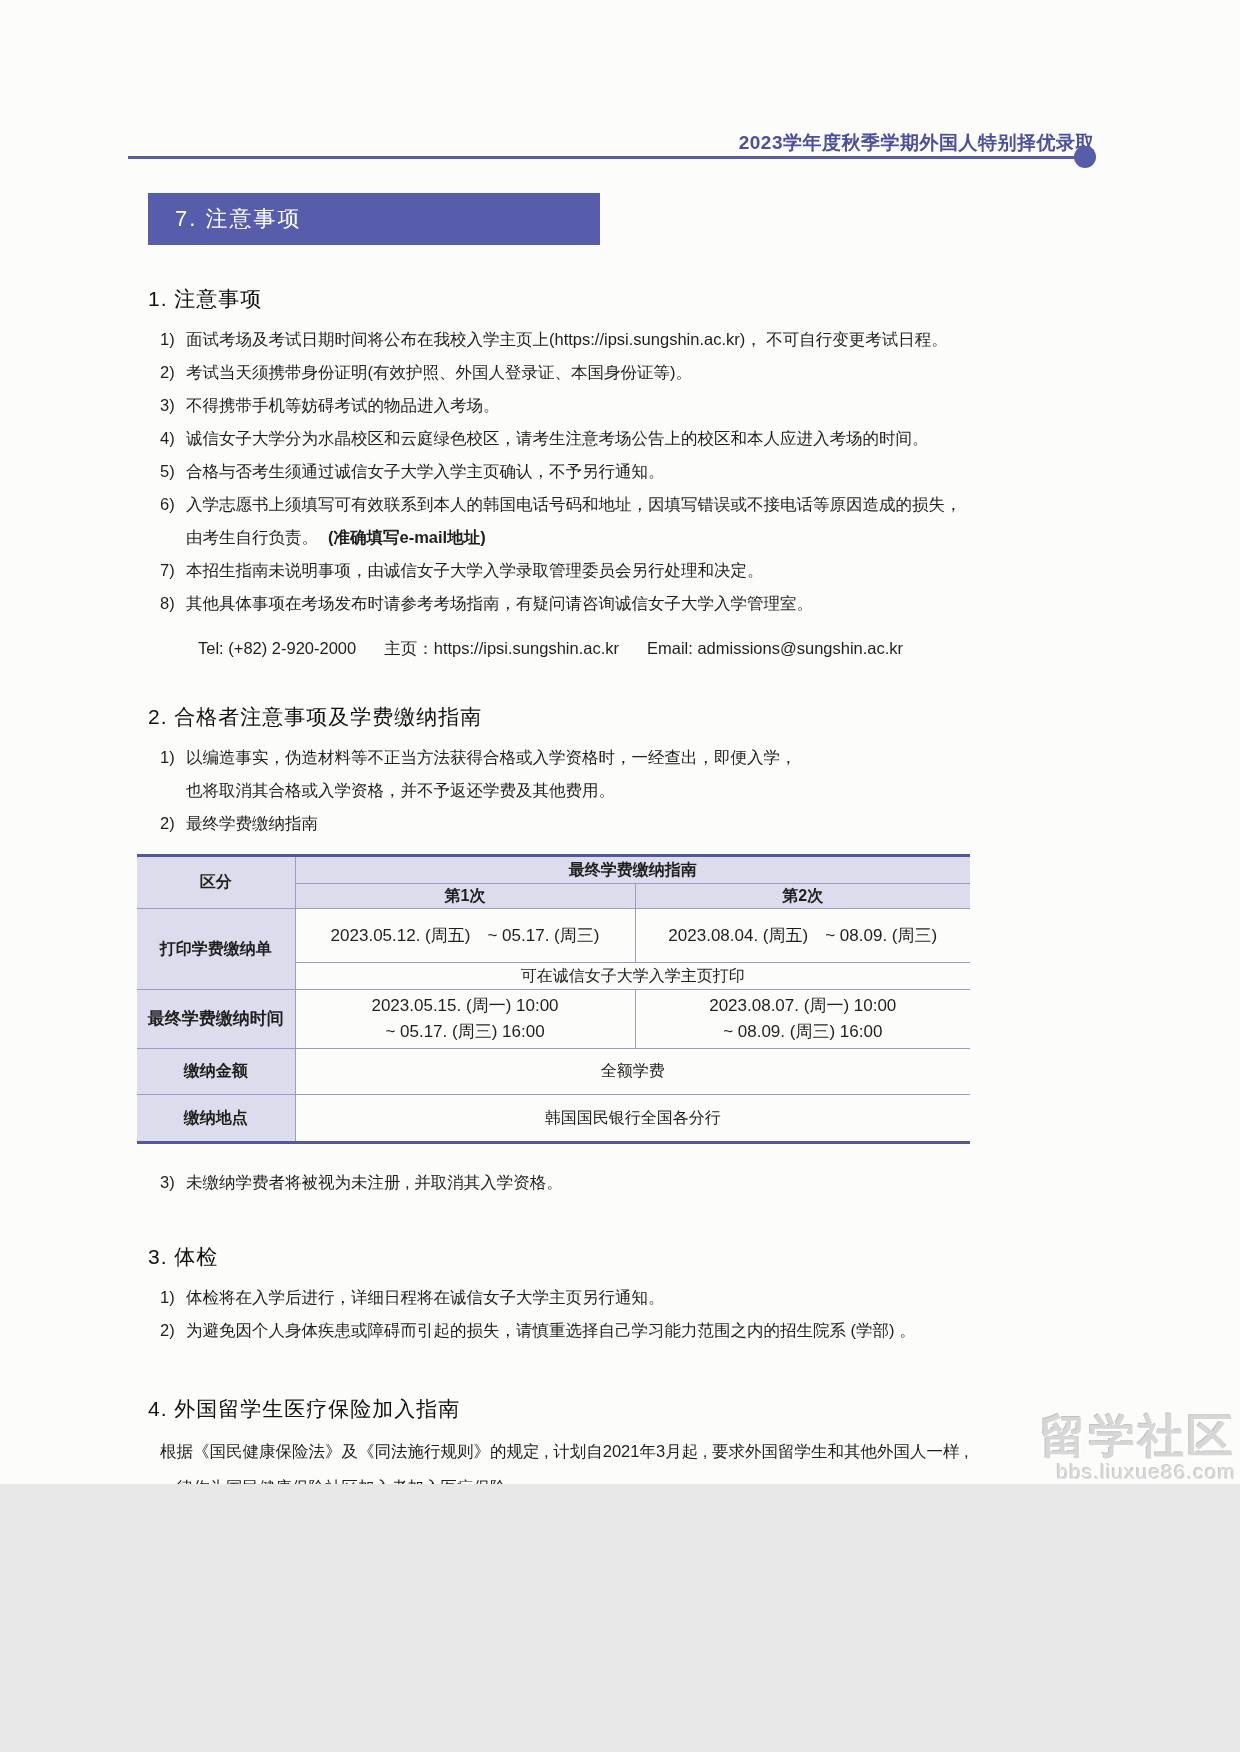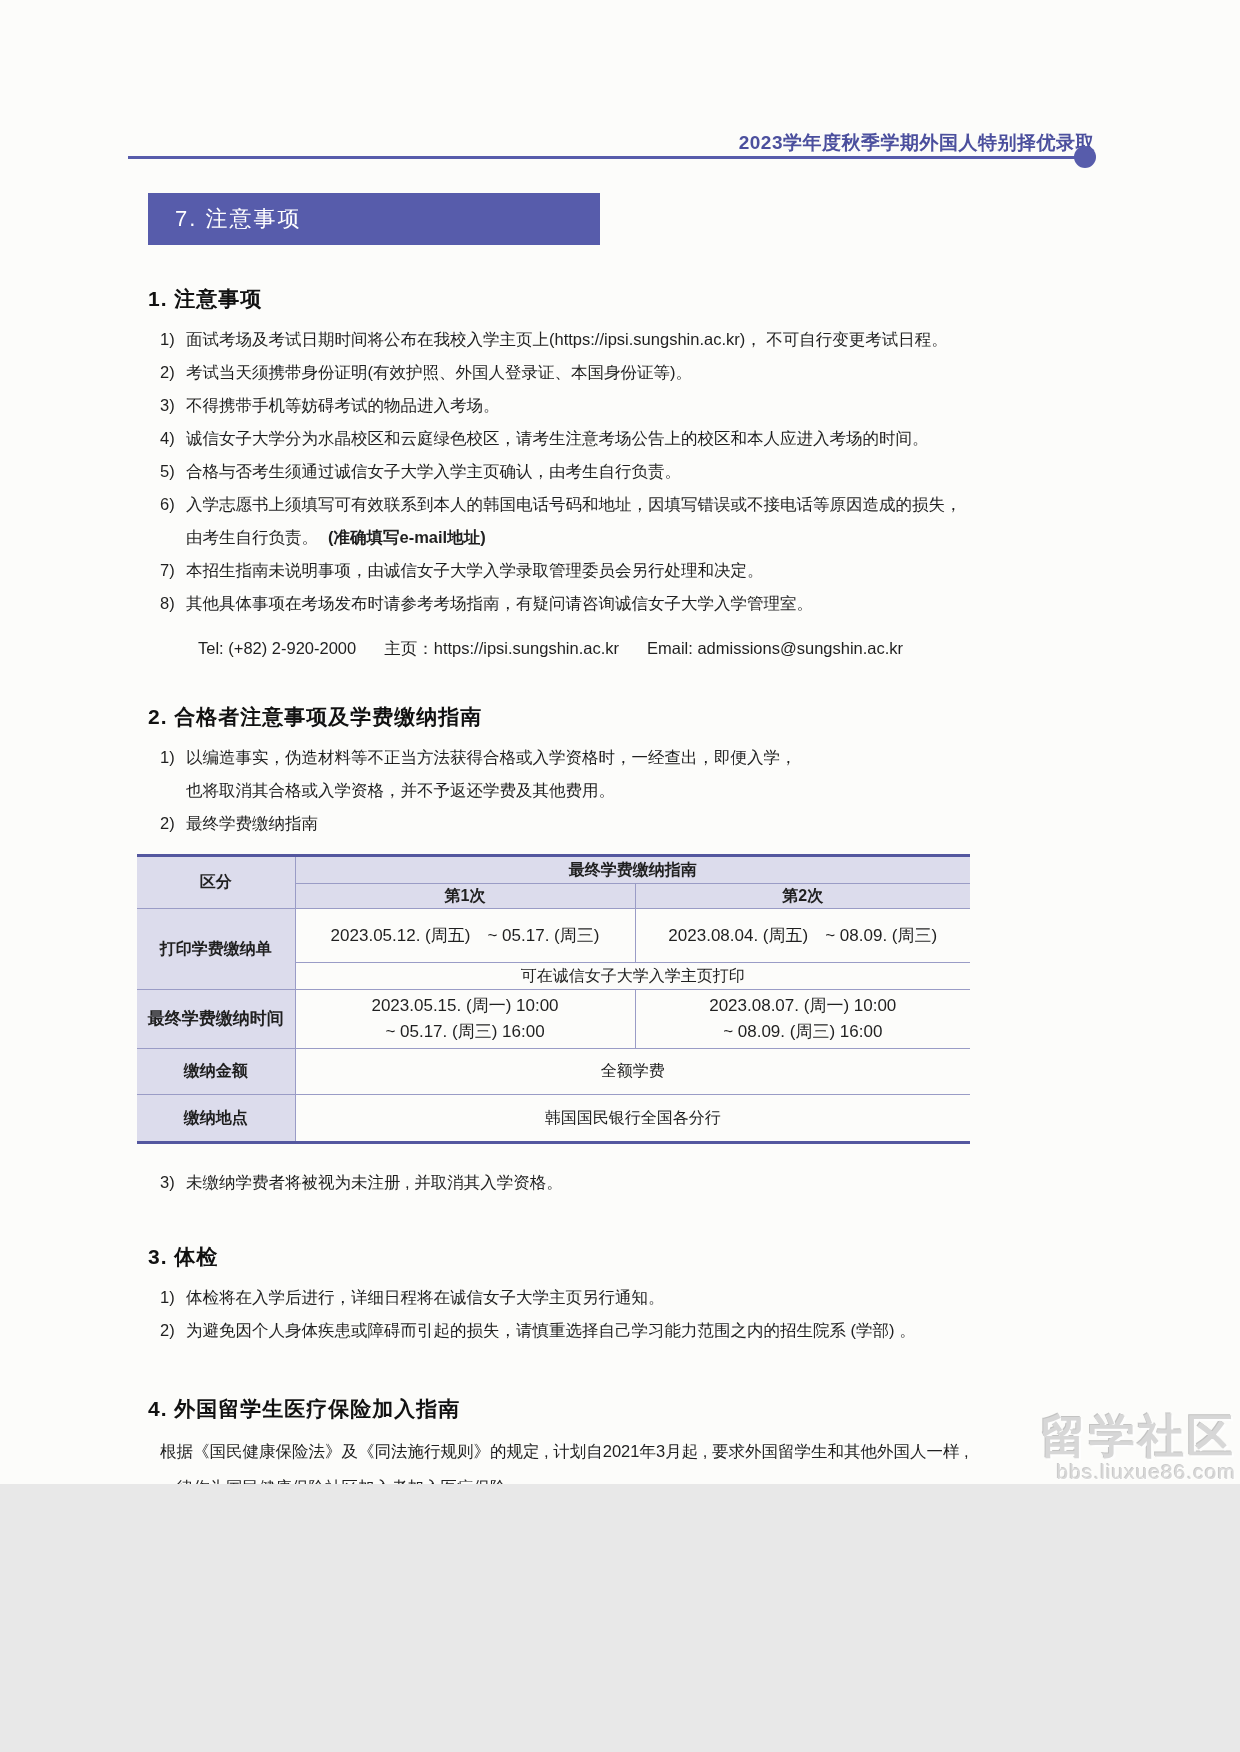--- a/index.html
+++ b/index.html
@@ -30,21 +30,21 @@
     background:var(--accent);
   }
   
   .banner{
     position:absolute;top:193px;left:148px;width:452px;height:52px;
     background:var(--accent);display:flex;align-items:center;
   }
   .banner span{color:#fff;font-size:22px;font-weight:normal;letter-spacing:2px;padding-left:27px;}
   
   .main{position:absolute;top:285px;left:148px;width:962px;}
-  h2{font-size:21px;font-weight:bold;margin:0 0 10px 0;color:#111;letter-spacing:1px;}
+  h2{font-size:21px;font-weight:normal;margin:0 0 10px 0;color:#111;letter-spacing:1px;}
   .nlist{padding-left:12px;}
   .li{display:flex;line-height:33px;font-size:16.5px;}
   .num{flex:none;width:26px;}
   .txt{flex:1;}
   .txt b{margin-left:10px;}
   .contact{padding-left:38px;display:flex;gap:28px;line-height:33px;font-size:16.5px;margin-top:12px;}
   .sec{margin-top:0;}
   .sec.s2{margin-top:38px;}
   .sec.s3{margin-top:44px;}
   .sec.s4{margin-top:48px;}
@@ -114,21 +114,21 @@
         <div class="li">
           <span class="num">3)</span>
           <span class="txt">不得携带手机等妨碍考试的物品进入考场。</span>
         </div>
         <div class="li">
           <span class="num">4)</span>
           <span class="txt">诚信女子大学分为水晶校区和云庭绿色校区，请考生注意考场公告上的校区和本人应进入考场的时间。</span>
         </div>
         <div class="li">
           <span class="num">5)</span>
-          <span class="txt">合格与否考生须通过诚信女子大学入学主页确认，由考生自行负责。</span>
+          <span class="txt">合格与否考生须通过诚信女子大学入学主页确认，不予另行通知。</span>
         </div>
         <div class="li">
           <span class="num">6)</span>
           <span class="txt"><span>入学志愿书上须填写可有效联系到本人的韩国电话号码和地址，因填写错误或不接电话等原因造成的损失，</span><br>
             <span>由考生自行负责。</span><b>(准确填写e-mail地址)</b>
           </span>
         </div>
         <div class="li">
           <span class="num">7)</span>
           <span class="txt">本招生指南未说明事项，由诚信女子大学入学录取管理委员会另行处理和决定。</span>

